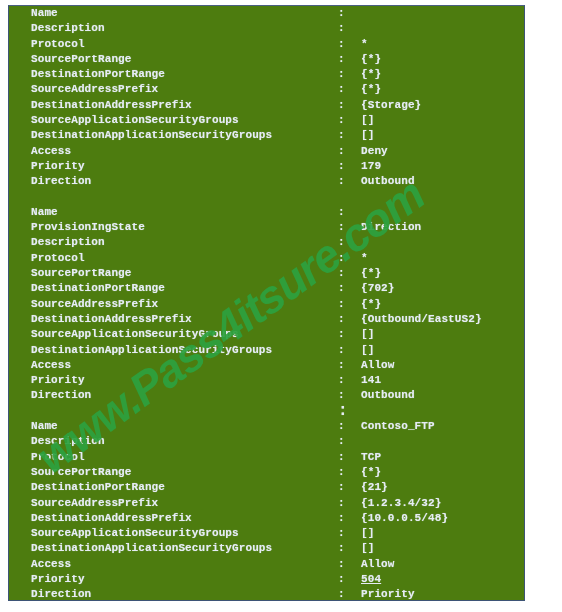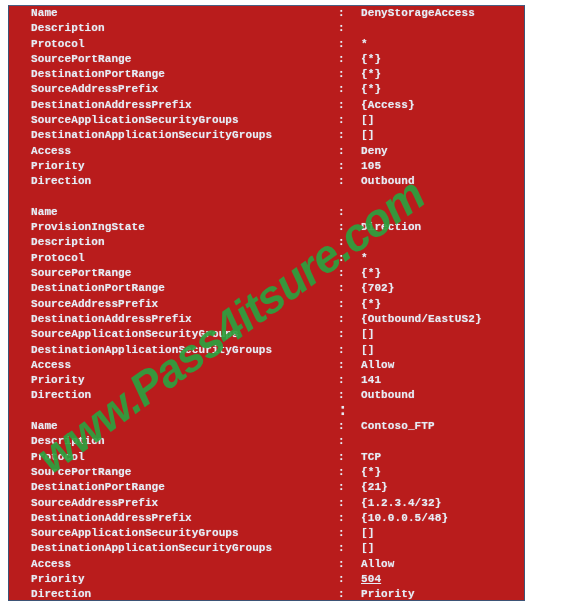--- a/index.html
+++ b/index.html
@@ -121,34 +121,34 @@
     color: #2da13f;
     opacity: 0.92;
     white-space: nowrap;
   }
 </style>
 </head>
 <body>
 
 <div id="screenshot">
 
-  <div id="console-panel" style="background: #b91c1c; text-align: center;">
+  <div id="console-panel" style="background: #4d7c0f; text-align: center;">
     <div id="console-inner">
         <div class="rule-block">
-          <div class="prop-row"><span class="prop-label" style="color: rgb(230, 236, 245);">Name</span><span class="prop-colon" style="color: rgb(230, 236, 245);">:</span><span class="prop-value" style="color: rgb(230, 236, 245);">DenyStorageAccess</span></div>
+          <div class="prop-row"><span class="prop-label" style="color: rgb(230, 236, 245);">Name</span><span class="prop-colon" style="color: rgb(230, 236, 245);">:</span></div>
           <div class="prop-row"><span class="prop-label" style="color: rgb(230, 236, 245);">Description</span><span class="prop-colon" style="color: rgb(230, 236, 245);">:</span><span class="prop-value" style="color: rgb(230, 236, 245);"></span></div>
           <div class="prop-row"><span class="prop-label" style="color: rgb(230, 236, 245);">Protocol</span><span class="prop-colon" style="color: rgb(230, 236, 245);">:</span><span class="prop-value" style="color: rgb(230, 236, 245);">*</span></div>
           <div class="prop-row"><span class="prop-label" style="color: rgb(230, 236, 245);">SourcePortRange</span><span class="prop-colon" style="color: rgb(230, 236, 245);">:</span><span class="prop-value" style="color: rgb(230, 236, 245);">{*}</span></div>
           <div class="prop-row"><span class="prop-label" style="color: rgb(230, 236, 245);">DestinationPortRange</span><span class="prop-colon" style="color: rgb(230, 236, 245);">:</span><span class="prop-value" style="color: rgb(230, 236, 245);">{*}</span></div>
           <div class="prop-row"><span class="prop-label" style="color: rgb(230, 236, 245);">SourceAddressPrefix</span><span class="prop-colon" style="color: rgb(230, 236, 245);">:</span><span class="prop-value" style="color: rgb(230, 236, 245);">{*}</span></div>
-          <div class="prop-row"><span class="prop-label" style="color: rgb(230, 236, 245);">DestinationAddressPrefix</span><span class="prop-colon" style="color: rgb(230, 236, 245);">:</span><span class="prop-value" style="color: rgb(230, 236, 245);">{Access}</span></div>
+          <div class="prop-row"><span class="prop-label" style="color: rgb(230, 236, 245);">DestinationAddressPrefix</span><span class="prop-colon" style="color: rgb(230, 236, 245);">:</span><span class="prop-value" style="color: rgb(230, 236, 245);">{Storage}</span></div>
           <div class="prop-row"><span class="prop-label" style="color: rgb(230, 236, 245);">SourceApplicationSecurityGroups</span><span class="prop-colon" style="color: rgb(230, 236, 245);">:</span><span class="prop-value" style="color: rgb(230, 236, 245);">[]</span></div>
           <div class="prop-row"><span class="prop-label" style="color: rgb(230, 236, 245);">DestinationApplicationSecurityGroups</span><span class="prop-colon" style="color: rgb(230, 236, 245);">:</span><span class="prop-value" style="color: rgb(230, 236, 245);">[]</span></div>
           <div class="prop-row"><span class="prop-label" style="color: rgb(230, 236, 245);">Access</span><span class="prop-colon" style="color: rgb(230, 236, 245);">:</span><span class="prop-value" style="color: rgb(230, 236, 245);">Deny</span></div>
-          <div class="prop-row"><span class="prop-label" style="color: rgb(230, 236, 245);">Priority</span><span class="prop-colon" style="color: rgb(230, 236, 245);">:</span><span class="prop-value" style="color: rgb(230, 236, 245);">105</span></div>
+          <div class="prop-row"><span class="prop-label" style="color: rgb(230, 236, 245);">Priority</span><span class="prop-colon" style="color: rgb(230, 236, 245);">:</span><span class="prop-value" style="color: rgb(230, 236, 245);">179</span></div>
           <div class="prop-row"><span class="prop-label" style="color: rgb(230, 236, 245);">Direction</span><span class="prop-colon" style="color: rgb(230, 236, 245);">:</span><span class="prop-value" style="color: rgb(230, 236, 245);">Outbound</span></div>
         </div>
         <div class="spacer-row"></div>
         <div class="rule-block">
           <div class="prop-row"><span class="prop-label" style="color: rgb(230, 236, 245);">Name</span><span class="prop-colon" style="color: rgb(230, 236, 245);">:</span></div>
           <div class="prop-row"><span class="prop-label" style="color: rgb(230, 236, 245);">ProvisionIngState</span><span class="prop-colon" style="color: rgb(230, 236, 245);">:</span><span class="prop-value" style="color: rgb(230, 236, 245);">Direction</span></div>
           <div class="prop-row"><span class="prop-label" style="color: rgb(230, 236, 245);">Description</span><span class="prop-colon" style="color: rgb(230, 236, 245);">:</span><span class="prop-value" style="color: rgb(230, 236, 245);"></span></div>
           <div class="prop-row"><span class="prop-label" style="color: rgb(230, 236, 245);">Protocol</span><span class="prop-colon" style="color: rgb(230, 236, 245);">:</span><span class="prop-value" style="color: rgb(230, 236, 245);">*</span></div>
           <div class="prop-row"><span class="prop-label" style="color: rgb(230, 236, 245);">SourcePortRange</span><span class="prop-colon" style="color: rgb(230, 236, 245);">:</span><span class="prop-value" style="color: rgb(230, 236, 245);">{*}</span></div>
           <div class="prop-row"><span class="prop-label" style="color: rgb(230, 236, 245);">DestinationPortRange</span><span class="prop-colon" style="color: rgb(230, 236, 245);">:</span><span class="prop-value" style="color: rgb(230, 236, 245);">{702}</span></div>

